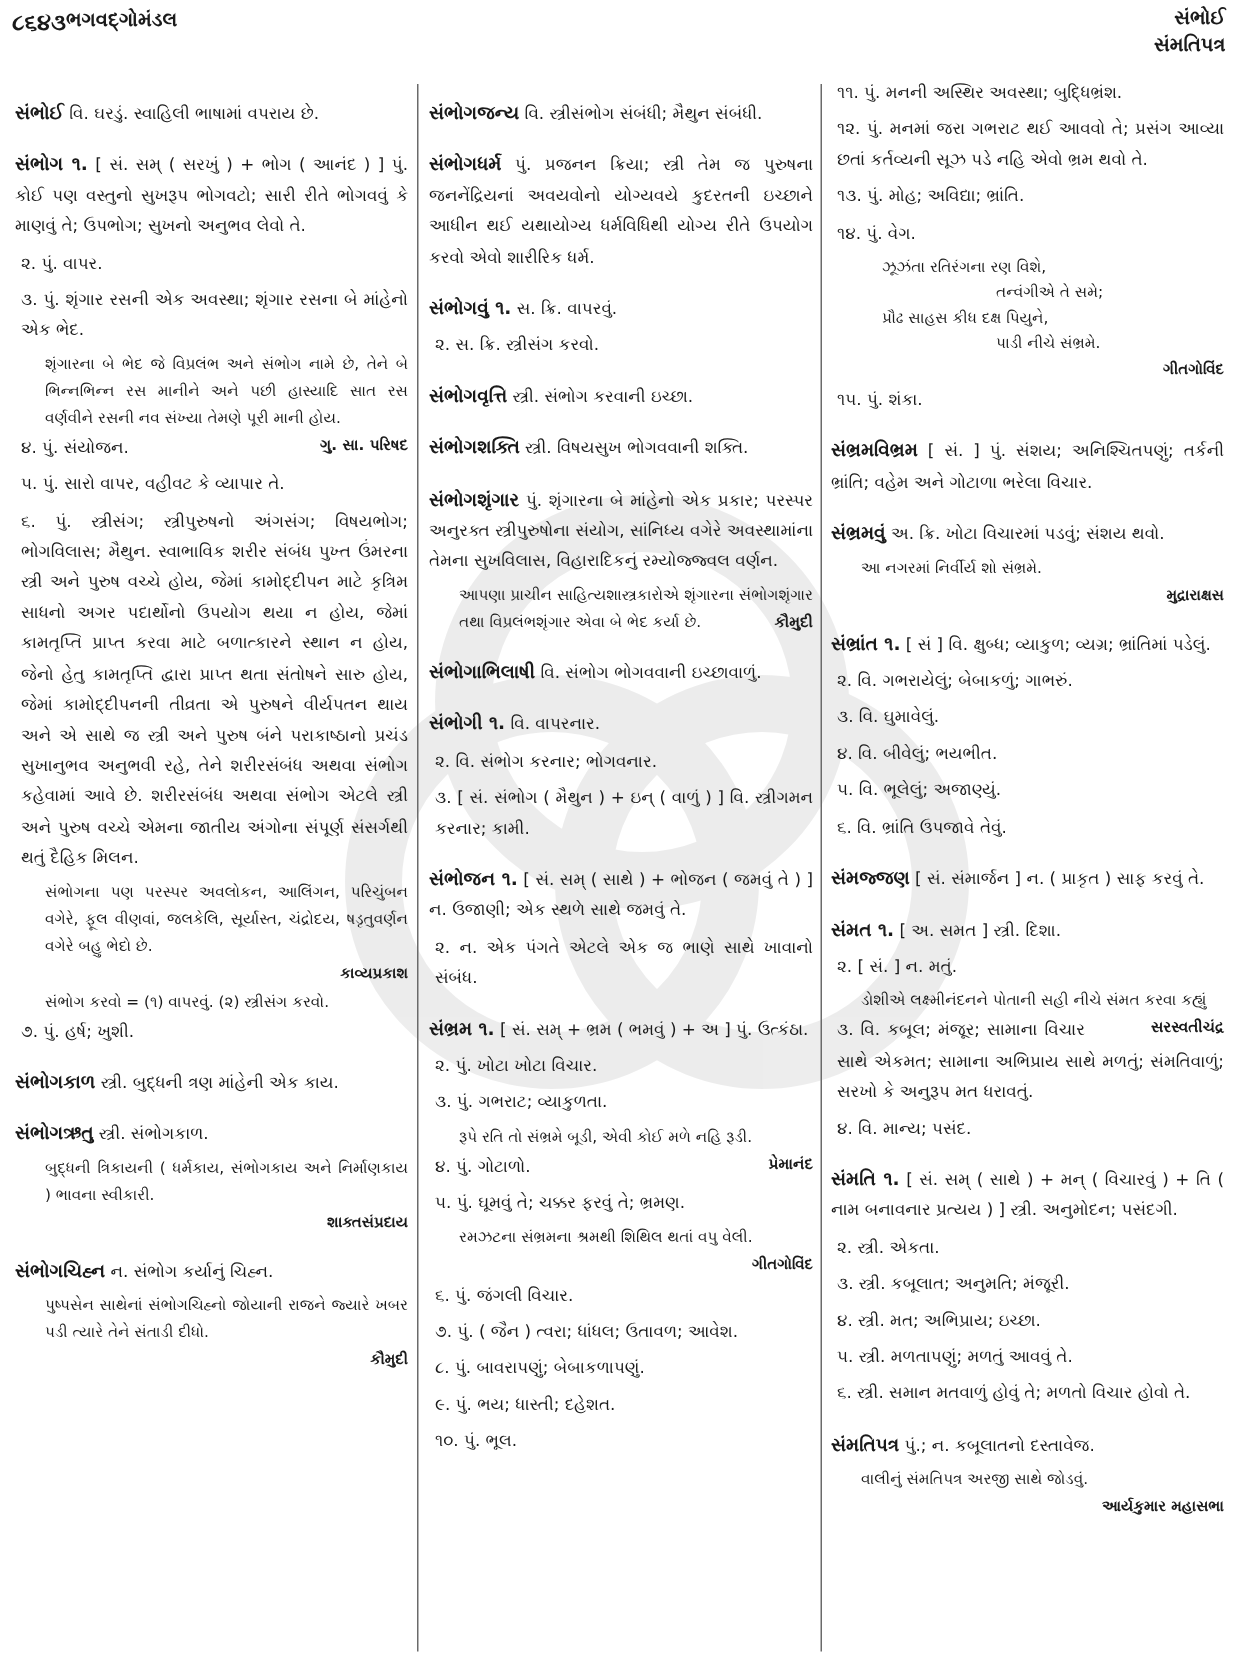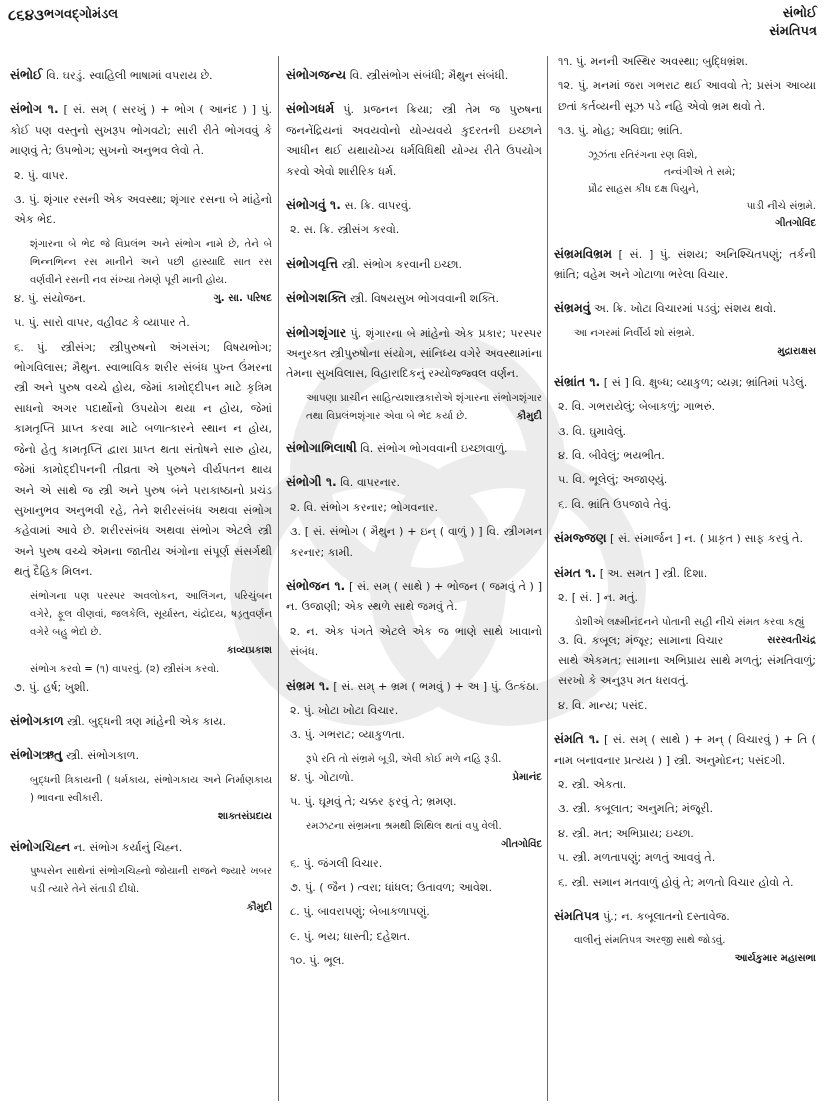--- a/index.html
+++ b/index.html
@@ -33,21 +33,21 @@
 
   .entry { margin: 13px 0 4px 0; text-align: justify; }
   .hw { font-weight: bold; font-size: 12.4px; }
   .sense { padding-left: 4px; margin: 0 0 4px 0; text-align: justify; }
   .quote { padding-left: 20px; font-size: 10.2px; line-height: 18px; text-align: justify; }
   .src { text-align: right; font-size: 10px; font-weight: bold; line-height: 17px; margin-bottom: 2px; }
   .verse { font-size: 10.2px; line-height: 17px; }
   .verse .v1 { padding-left: 34px; }
   .verse .v2 { padding-left: 110px; }
   .verse .v3 { padding-left: 34px; }
-  .verse .v4 { padding-left: 110px; text-align: right; }
+  .verse .v4 { padding-left: 110px; }
 </style>
 </head>
 <body>
 
 <div class="watermark">
   <div class="wm1"></div>
   <div class="wm2"></div>
   <div class="wm3"></div>
 </div>
 
@@ -111,27 +111,29 @@
       <div class="sense">૬. પું. જંગલી વિચાર.</div>
       <div class="sense">૭. પું. ( જૈન ) ત્વરા; ધાંધલ; ઉતાવળ; આવેશ.</div>
       <div class="sense">૮. પું. બાવરાપણું; બેબાકળાપણું.</div>
       <div class="sense">૯. પું. ભય; ધાસ્તી; દહેશત.</div>
       <div class="sense">૧૦. પું. ભૂલ.</div>
     </div>
   <div class="col col-3">
       <div class="sense">૧૧. પું. મનની અસ્થિર અવસ્થા; બુદ્ધિભ્રંશ.</div>
       <div class="sense">૧૨. પું. મનમાં જરા ગભરાટ થઈ આવવો તે; પ્રસંગ આવ્યા છતાં કર્તવ્યની સૂઝ પડે નહિ એવો ભ્રમ થવો તે.</div>
       <div class="sense">૧૩. પું. મોહ; અવિદ્યા; ભ્રાંતિ.</div>
+      <div class="sense">૧૪. પું. વેગ.</div>
       <div class="verse">
         <div class="v1">ઝૂઝંતા રતિરંગના રણ વિશે,</div>
         <div class="v2">તન્વંગીએ તે સમે;</div>
         <div class="v3">પ્રૌઢ સાહસ કીધ દક્ષ પિયુને,</div>
         <div class="v4">પાડી નીચે સંભ્રમે.</div>
       </div>
       <div class="src">ગીતગોવિંદ</div>
+      <div class="sense">૧૫. પું. શંકા.</div>
       <div class="entry"><span class="hw">સંભ્રમવિભ્રમ</span><span> [ સં. ] પું. સંશય; અનિશ્ચિતપણું; તર્કની ભ્રાંતિ; વહેમ અને ગોટાળા ભરેલા વિચાર.</span></div>
       <div class="entry"><span class="hw">સંભ્રમવું</span><span> અ. ક્રિ. ખોટા વિચારમાં પડવું; સંશય થવો.</span></div>
       <div class="quote"><span>આ નગરમાં નિર્વીર્ય શો સંભ્રમે.</span></div>
       <div class="src">મુદ્રારાક્ષસ</div>
       <div class="entry"><span class="hw">સંભ્રાંત ૧.</span><span> [ સં ] વિ. ક્ષુબ્ધ; વ્યાકુળ; વ્યગ્ર; ભ્રાંતિમાં પડેલું.</span></div>
       <div class="sense">૨. વિ. ગભરાયેલું; બેબાકળું; ગાભરું.</div>
       <div class="sense">૩. વિ. ઘુમાવેલું.</div>
       <div class="sense">૪. વિ. બીવેલું; ભયભીત.</div>
       <div class="sense">૫. વિ. ભૂલેલું; અજાણ્યું.</div>
       <div class="sense">૬. વિ. ભ્રાંતિ ઉપજાવે તેવું.</div>

